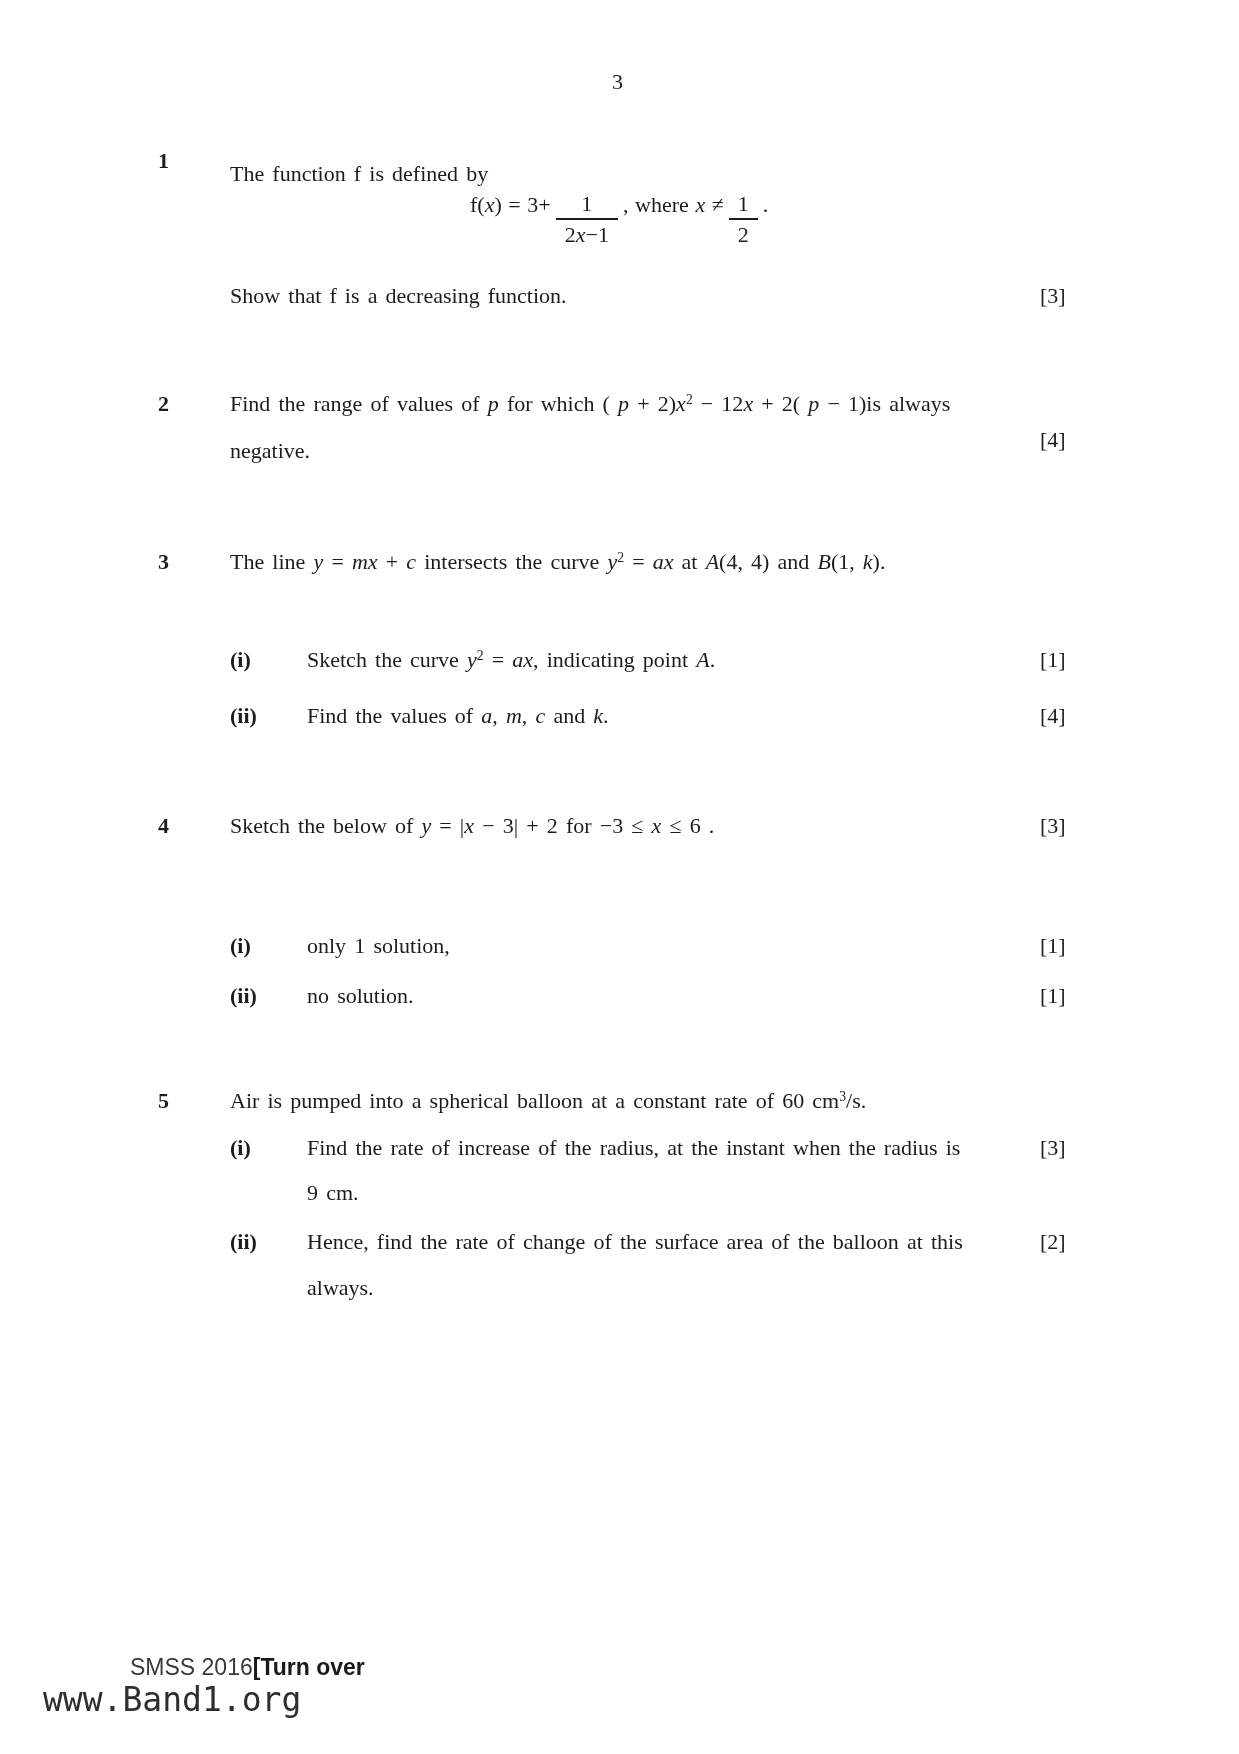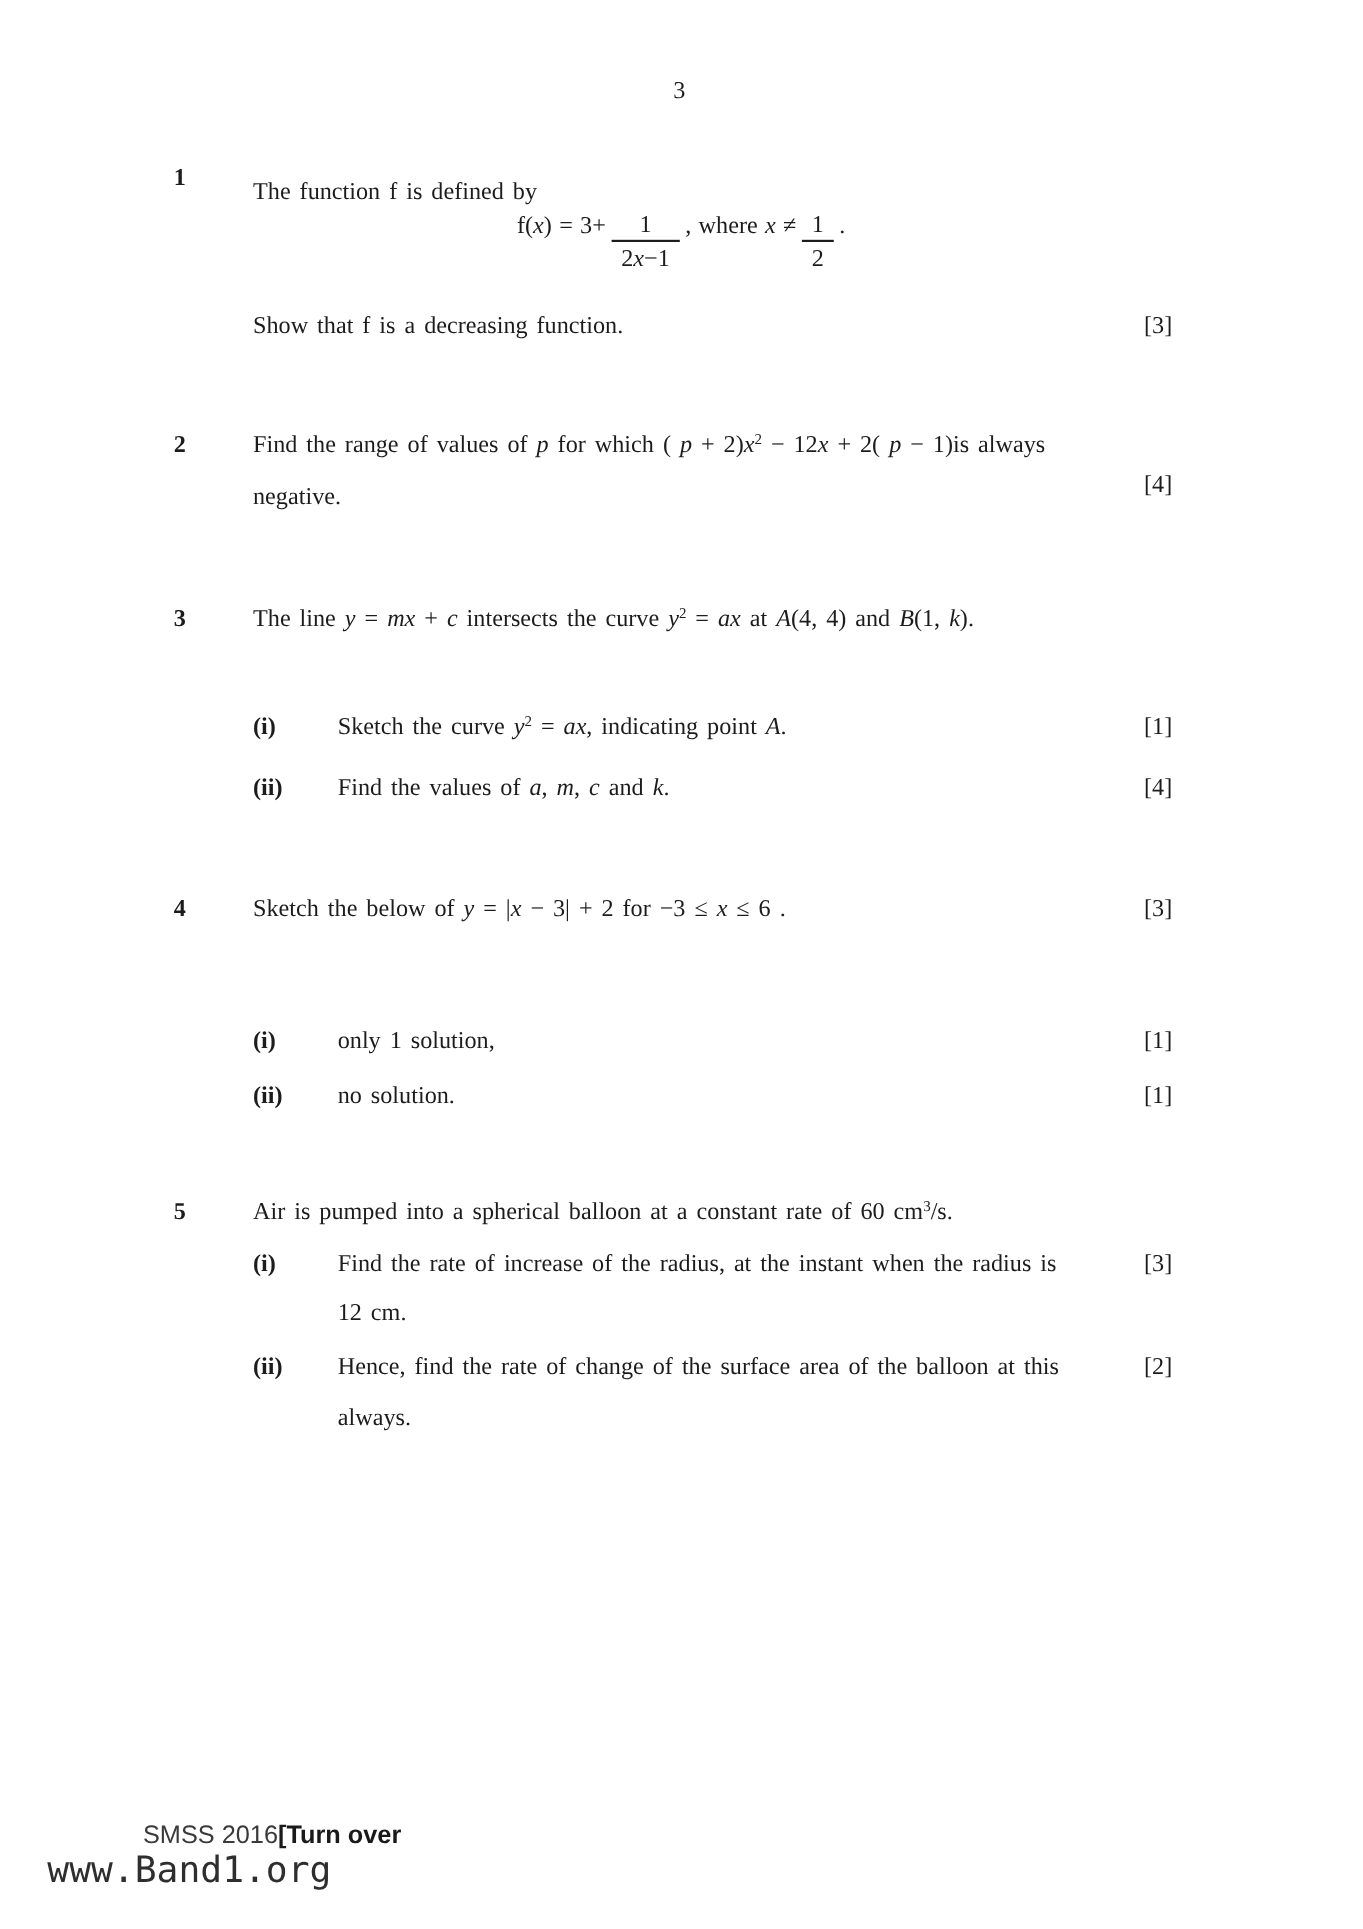--- a/index.html
+++ b/index.html
@@ -112,21 +112,21 @@
   <div class="line sublabel" style="left:230px;top:982px;">(ii)</div>
   <div class="line" style="left:307px;top:982px;"><span>no solution.</span></div>
   <div class="marks" style="left:1040px;top:982px;">[1]</div>
 
   <div class="line qnum" style="left:158px;top:1087px;">5</div>
   <div class="line" style="left:230px;top:1087px;"><span>Air is pumped into a spherical balloon at a constant rate of 60 cm</span><span class="sup">3</span><span>/s.</span></div>
 
   <div class="line sublabel" style="left:230px;top:1134px;">(i)</div>
   <div class="line" style="left:307px;top:1134px;"><span>Find the rate of increase of the radius, at the instant when the radius is</span></div>
   <div class="marks" style="left:1040px;top:1134px;">[3]</div>
-  <div class="line" style="left:307px;top:1179px;">12 cm.</div>
+  <div class="line" style="left:307px;top:1179px;">9 cm.</div>
 
   <div class="line sublabel" style="left:230px;top:1228px;">(ii)</div>
   <div class="line" style="left:307px;top:1228px;"><span>Hence, find the rate of change of the surface area of the balloon at this</span></div>
   <div class="marks" style="left:1040px;top:1228px;">[2]</div>
   <div class="line" style="left:307px;top:1274px;">always.</div>
 
   <div class="footer">
     <span>SMSS 2016</span><span class="turnover">[Turn over</span>
   </div>
   <div class="watermark">www.Band1.org</div>

